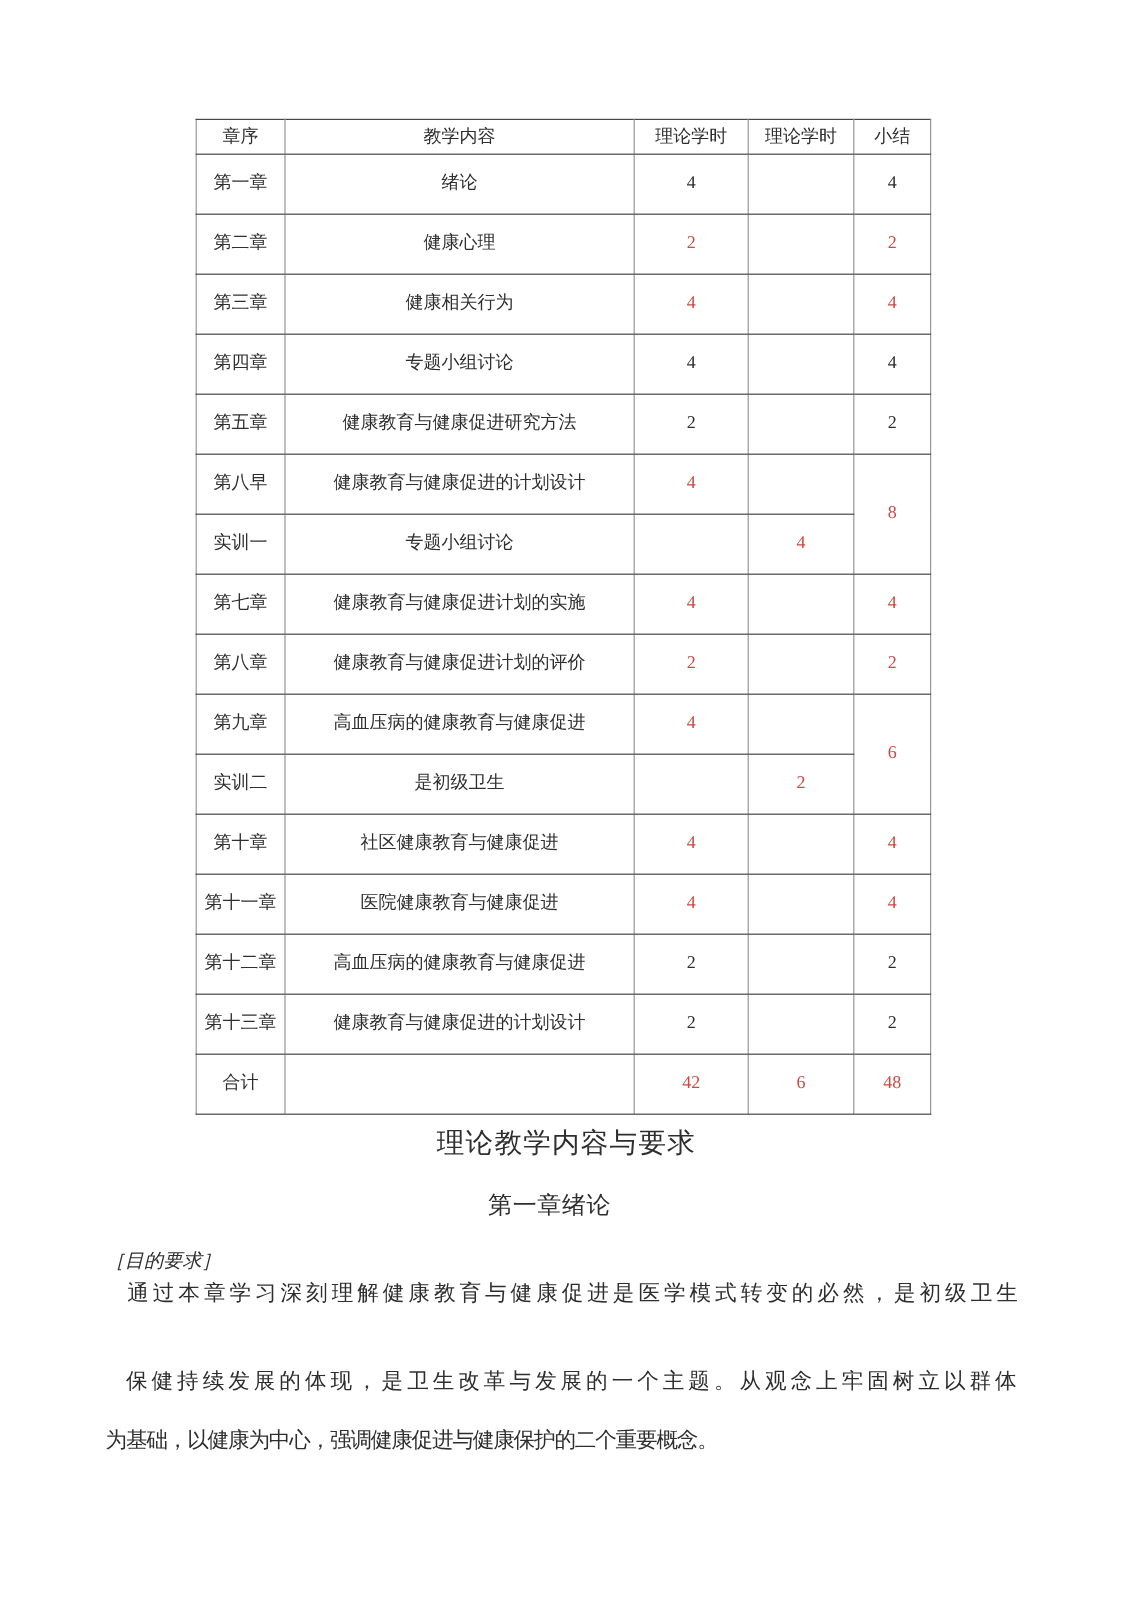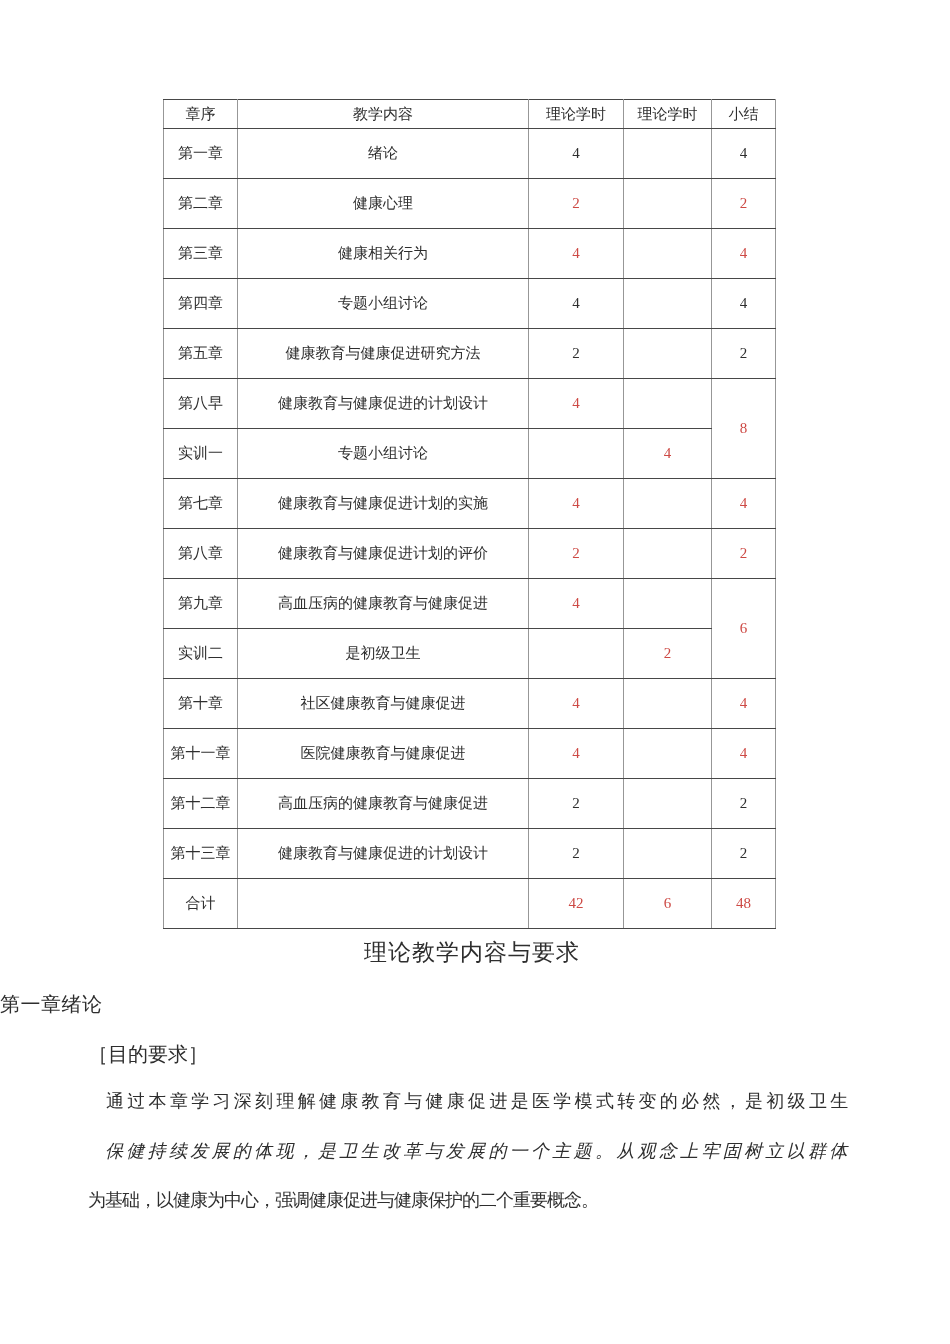--- a/index.html
+++ b/index.html
@@ -54,39 +54,40 @@
     text-align: center;
     font-size: 23px;
     letter-spacing: 1px;
     white-space: nowrap;
   }
   .sec-chapter {
     position: absolute;
     top: 991px;
     left: 0;
     width: 916px;
-    text-align: left;
+    text-align: center;
     font-size: 20px;
     letter-spacing: 0.5px;
     white-space: nowrap;
   }
   .purpose {
     position: absolute;
     top: 1041px;
     left: 88px;
-    font-size: 20px;
-    white-space: nowrap;
+    font-size: 16px;
+    white-space: nowrap;
+    font-style: italic;
   }
   .para-line {
     position: absolute;
     font-size: 18px;
     white-space: nowrap;
   }
-  .para-line.l1 { top: 1089px; left: 106px; letter-spacing: 3.3px; }
-  .para-line.l2 { top: 1139px; left: 105px; letter-spacing: 3.3px; font-style: italic; }
+  .para-line.l1 { top: 1065px; left: 106px; letter-spacing: 3.3px; }
+  .para-line.l2 { top: 1139px; left: 105px; letter-spacing: 3.3px; }
   .para-line.l3 { top: 1188px; left: 88px;  letter-spacing: -1px; }
 </style>
 </head>
 <body>
 
 <table class="syllabus">
   <colgroup>
     <col style="width:74px">
     <col style="width:291px">
     <col style="width:95px">

